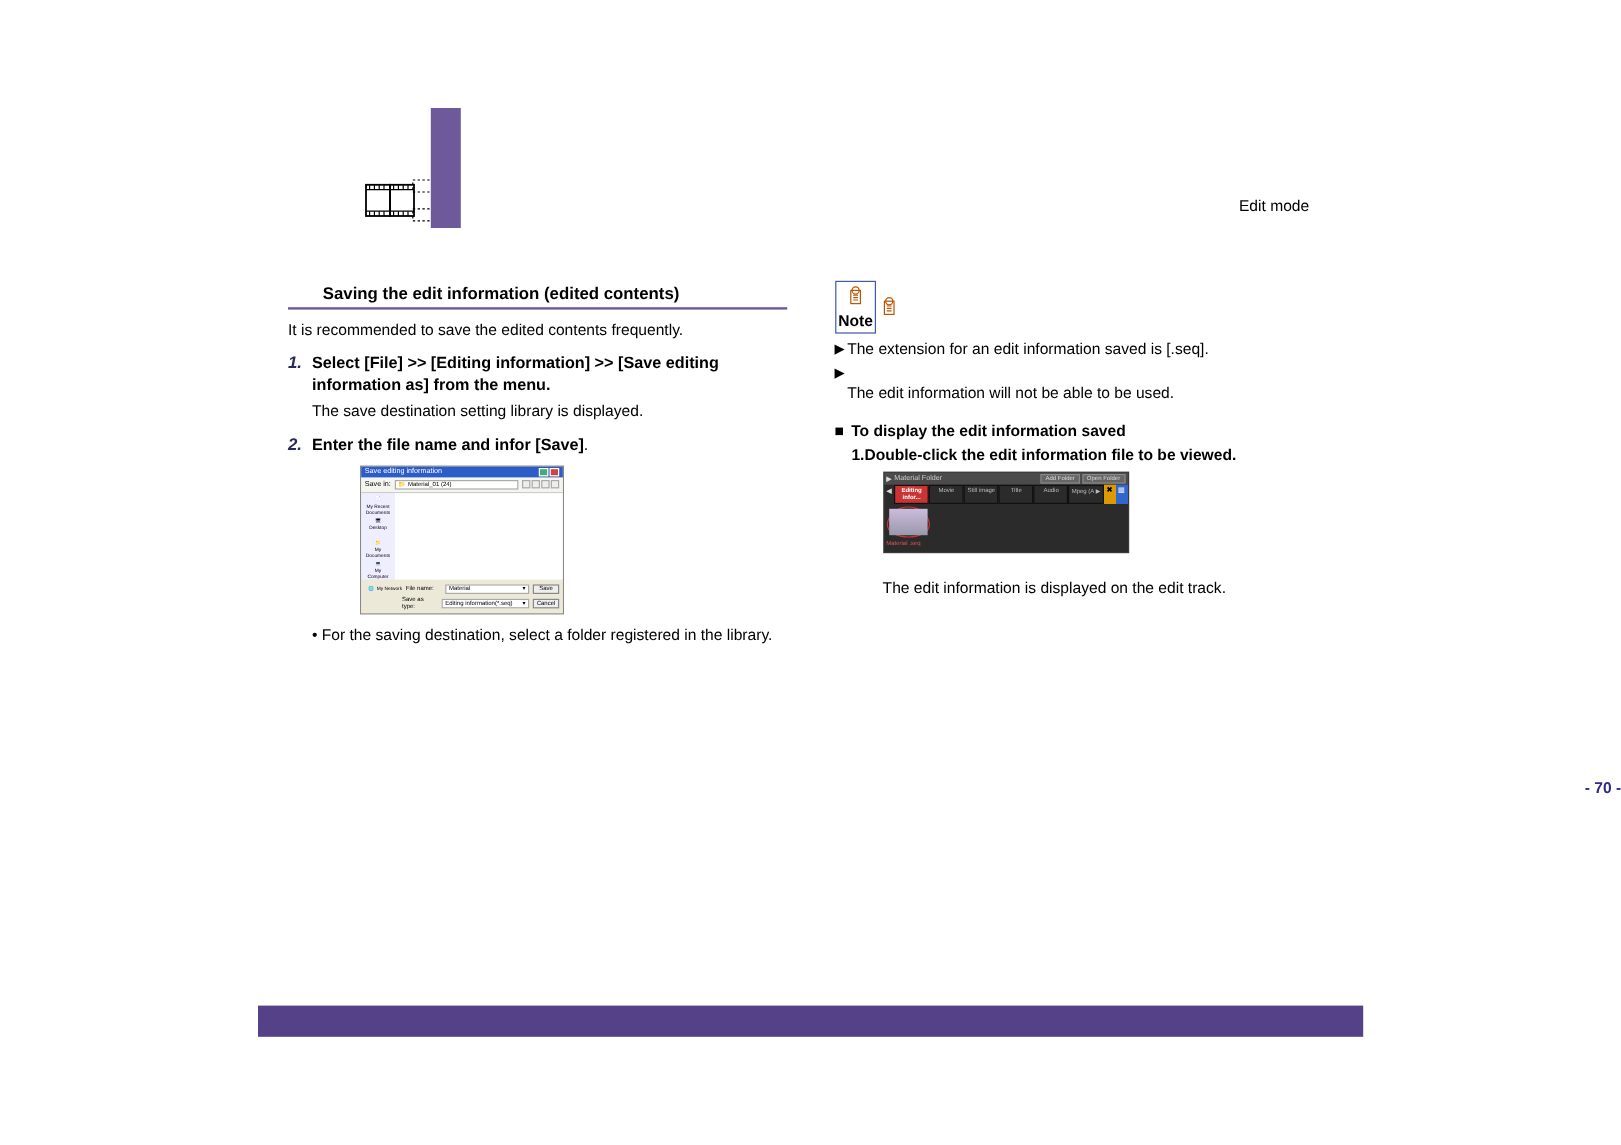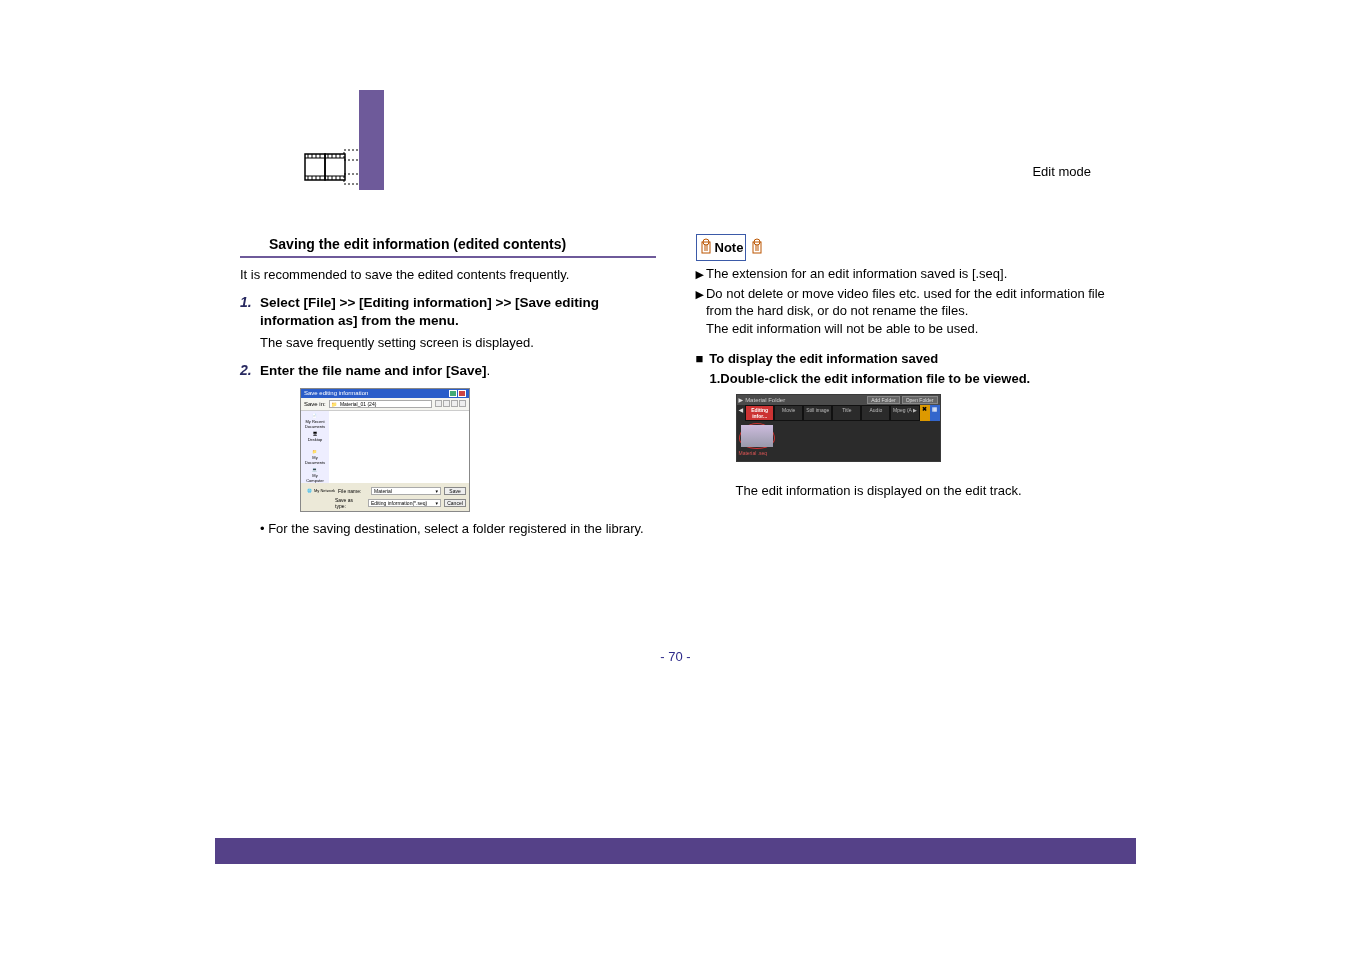--- a/index.html
+++ b/index.html
@@ -18,27 +18,27 @@
   .underline { height: 2px; background: #6e5a9a; width: 100%; margin-bottom: 8px; }
   .para { font-size: 13px; line-height: 1.35; margin-bottom: 6px; }
   .step { display: flex; gap: 6px; margin-top: 10px; }
   .step-num { font-style: italic; font-weight: bold; color: #27285f; font-size: 14px; min-width: 14px; }
   .step-text { font-weight: bold; font-size: 13.5px; line-height: 1.35; }
   .step-body { font-size: 13px; margin: 4px 0 6px 20px; line-height: 1.35;}
   .step-bullet { font-size: 13px; margin: 2px 0 2px 20px; line-height: 1.35; display:flex; gap:4px;}
   .screenshot-box { margin: 8px 0 8px 60px; }
   .note-header { display: inline-flex; align-items: center; gap: 4px; margin-top: 4px; margin-bottom: 2px; }
   .note-label { font-weight: bold; font-size: 13px; }
-  .note-frame { border: 1.5px solid #3b5aa8; padding: 2px; display: inline-flex; align-items: center; gap: 2px;}
+  .note-frame { border: 1.5px solid #3b5aa8; padding: 2px; display: inline-flex; align-items: center; gap: 2px; flex-direction: column;}
   .note-item { display: flex; gap: 2px; font-size: 13px; line-height: 1.35; margin-top: 2px; }
   .note-arrow { color: #000; font-size: 11px; padding-top: 2px;}
   .sub-heading { display:flex; gap:6px; font-weight: bold; font-size: 13px; margin-top: 14px;}
   .sub-step { font-weight: bold; font-size: 13px; margin: 4px 0 6px 14px; line-height: 1.35;}
   .library-shot { margin: 6px 0 6px 40px;}
-  .page-num { text-align: center; color: #2d2a8a; font-weight: normal; font-size: 13px; margin-top: 110px;}
+  .page-num { text-align: right; color: #2d2a8a; font-weight: bold; font-size: 13px; margin-top: 110px;}
   .bottom-bar { position: absolute; left: 215px; right: 215px; bottom: 90px; height: 26px; background: #554188;}
   .clipnote-icon { display:inline-block; }
 
   
   .save-dialog { width: 170px; border: 1px solid #888; font-size: 6px; background: #ece9d8; }
   .sd-title { background: #2a5dc9; color: #fff; padding: 1px 3px; display:flex; justify-content: space-between; font-size: 6px;}
   .sd-row1 { display: flex; align-items: center; padding: 2px 3px; gap: 3px; border-bottom: 1px solid #ccc; background:#f5f5f0;}
   .sd-combo { flex:1; height: 8px; border: 1px solid #aaa; background: #fff; display:flex; align-items:center; padding:0 2px; font-size:5px; gap:2px;}
   .sd-toolbar { display:flex; gap:1px;}
   .sd-ticon { width:7px; height:7px; border:1px solid #aaa; background:#eee;}
@@ -115,21 +115,21 @@
 
     <div class="col col-left">
       <div class="section-title">Saving the edit information (edited contents)</div>
       <div class="underline"></div>
       <div class="para">It is recommended to save the edited contents frequently.</div>
 
       <div class="step">
         <div class="step-num">1.</div>
         <div class="step-text">Select [File] &gt;&gt; [Editing information] &gt;&gt; [Save editing information as] from the menu.</div>
       </div>
-      <div class="step-body">The save frequently setting screen is displayed.</div>
+      <div class="step-body">The save destination setting library is displayed.</div>
 
       <div class="step">
         <div class="step-num">2.</div>
         <div class="step-text">
           <span style="font-weight:bold">Enter the file name and infor [Save]</span><span style="font-weight:normal">.</span>
         </div>
       </div>
 
       <div class="screenshot-box">
         <div class="save-dialog">
@@ -229,21 +229,21 @@
             </svg>
         </span>
       </div>
       <div class="note-item">
         <span class="note-arrow">▶</span>
         <span>The extension for an edit information saved is [.seq].</span>
       </div>
       <div class="note-item">
         <span class="note-arrow">▶</span>
         <span>
-          <span>Do not delete or move video files etc. used for the edit information file from the hard disk, or do not rename the files.</span><br>
+          <br>
           <span>The edit information will not be able to be used.</span>
         </span>
       </div>
 
       <div class="sub-heading">
         <span>■</span>
         <span>To display the edit information saved</span>
       </div>
       <div class="sub-step">1.Double-click the edit information file to be viewed.</div>
 

